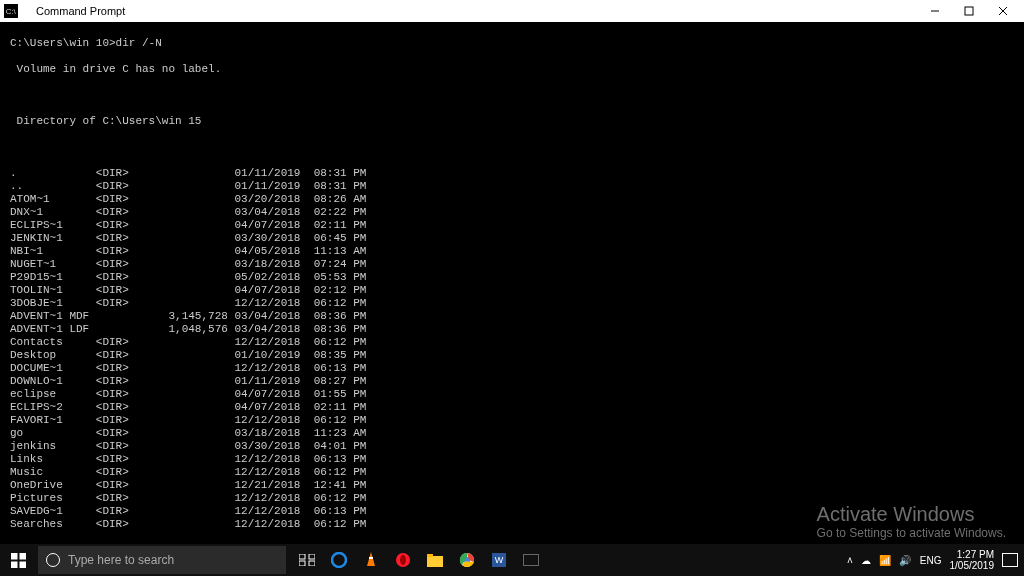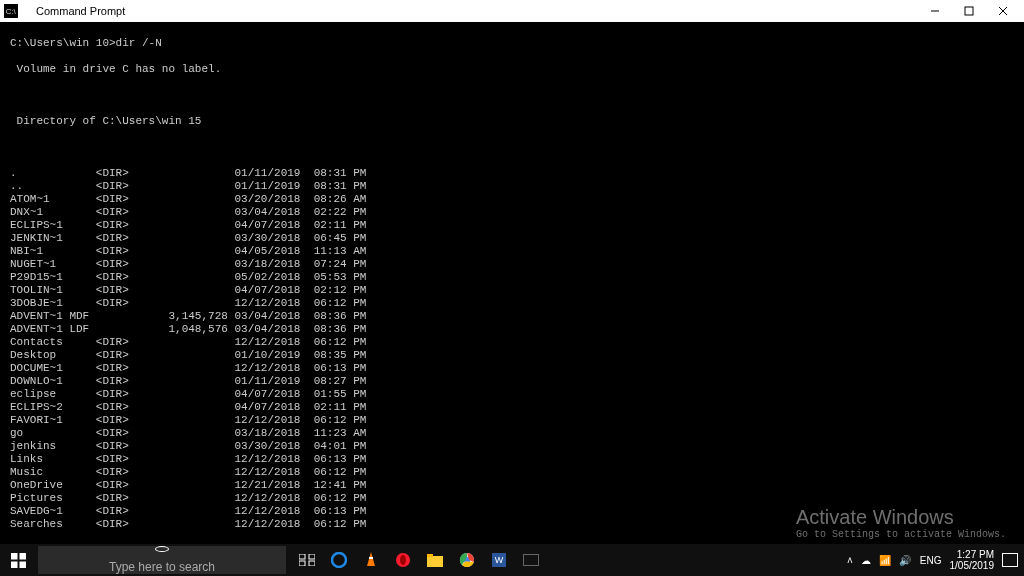--- a/index.html
+++ b/index.html
@@ -33,37 +33,36 @@
     overflow: hidden;
   }
   .row { white-space: pre; }
   .watermark {
     position: absolute; right: 18px; bottom: 36px;
     color: #6f6f6f;
     font-family: "Segoe UI", Arial, sans-serif;
     text-align: left;
   }
   .watermark .l1 { font-size: 20px; }
-  .watermark .l2 { font-size: 10px; font-family: Liberation Mono, monospace; }
+  .watermark .l2 { font-size: 12px; }
   .taskbar {
     position: absolute; left: 0; right: 0; bottom: 0;
     height: 32px;
     background: #101010;
     display: flex; align-items: center;
     font-family: "Segoe UI", Arial, sans-serif;
     color: #fff;
   }
   .start { width: 36px; height: 32px; display: flex; align-items:center; justify-content:center;}
   .search {
     display: flex; align-items: center;
     background: #2b2b2b;
     height: 28px; width: 248px; margin-left: 2px;
     padding: 0 8px; color: #aaa; font-size: 12px;
     gap: 8px;
-    flex-direction: column;
   }
   .search .circ { width: 14px; height: 14px; border: 1.5px solid #fff; border-radius: 50%; }
   .tb-icons { display: flex; align-items: center; margin-left: 6px; gap: 2px;}
   .tb-icon { width: 30px; height: 32px; display:flex; align-items:center; justify-content:center; font-size:15px;}
   .tray { margin-left: auto; display: flex; align-items: center; gap: 8px; padding-right: 6px; font-size: 10px; color:#fff;}
   .tray .clock { text-align: right; line-height: 11px; }
   .tray .notif { width: 16px; height: 14px; border: 1px solid #fff; }
   .edge-blue { color:#1e88e5; }
   .vlc-orange { color:#ff7b00; }
   .folder-y { color:#ffcc33; }

